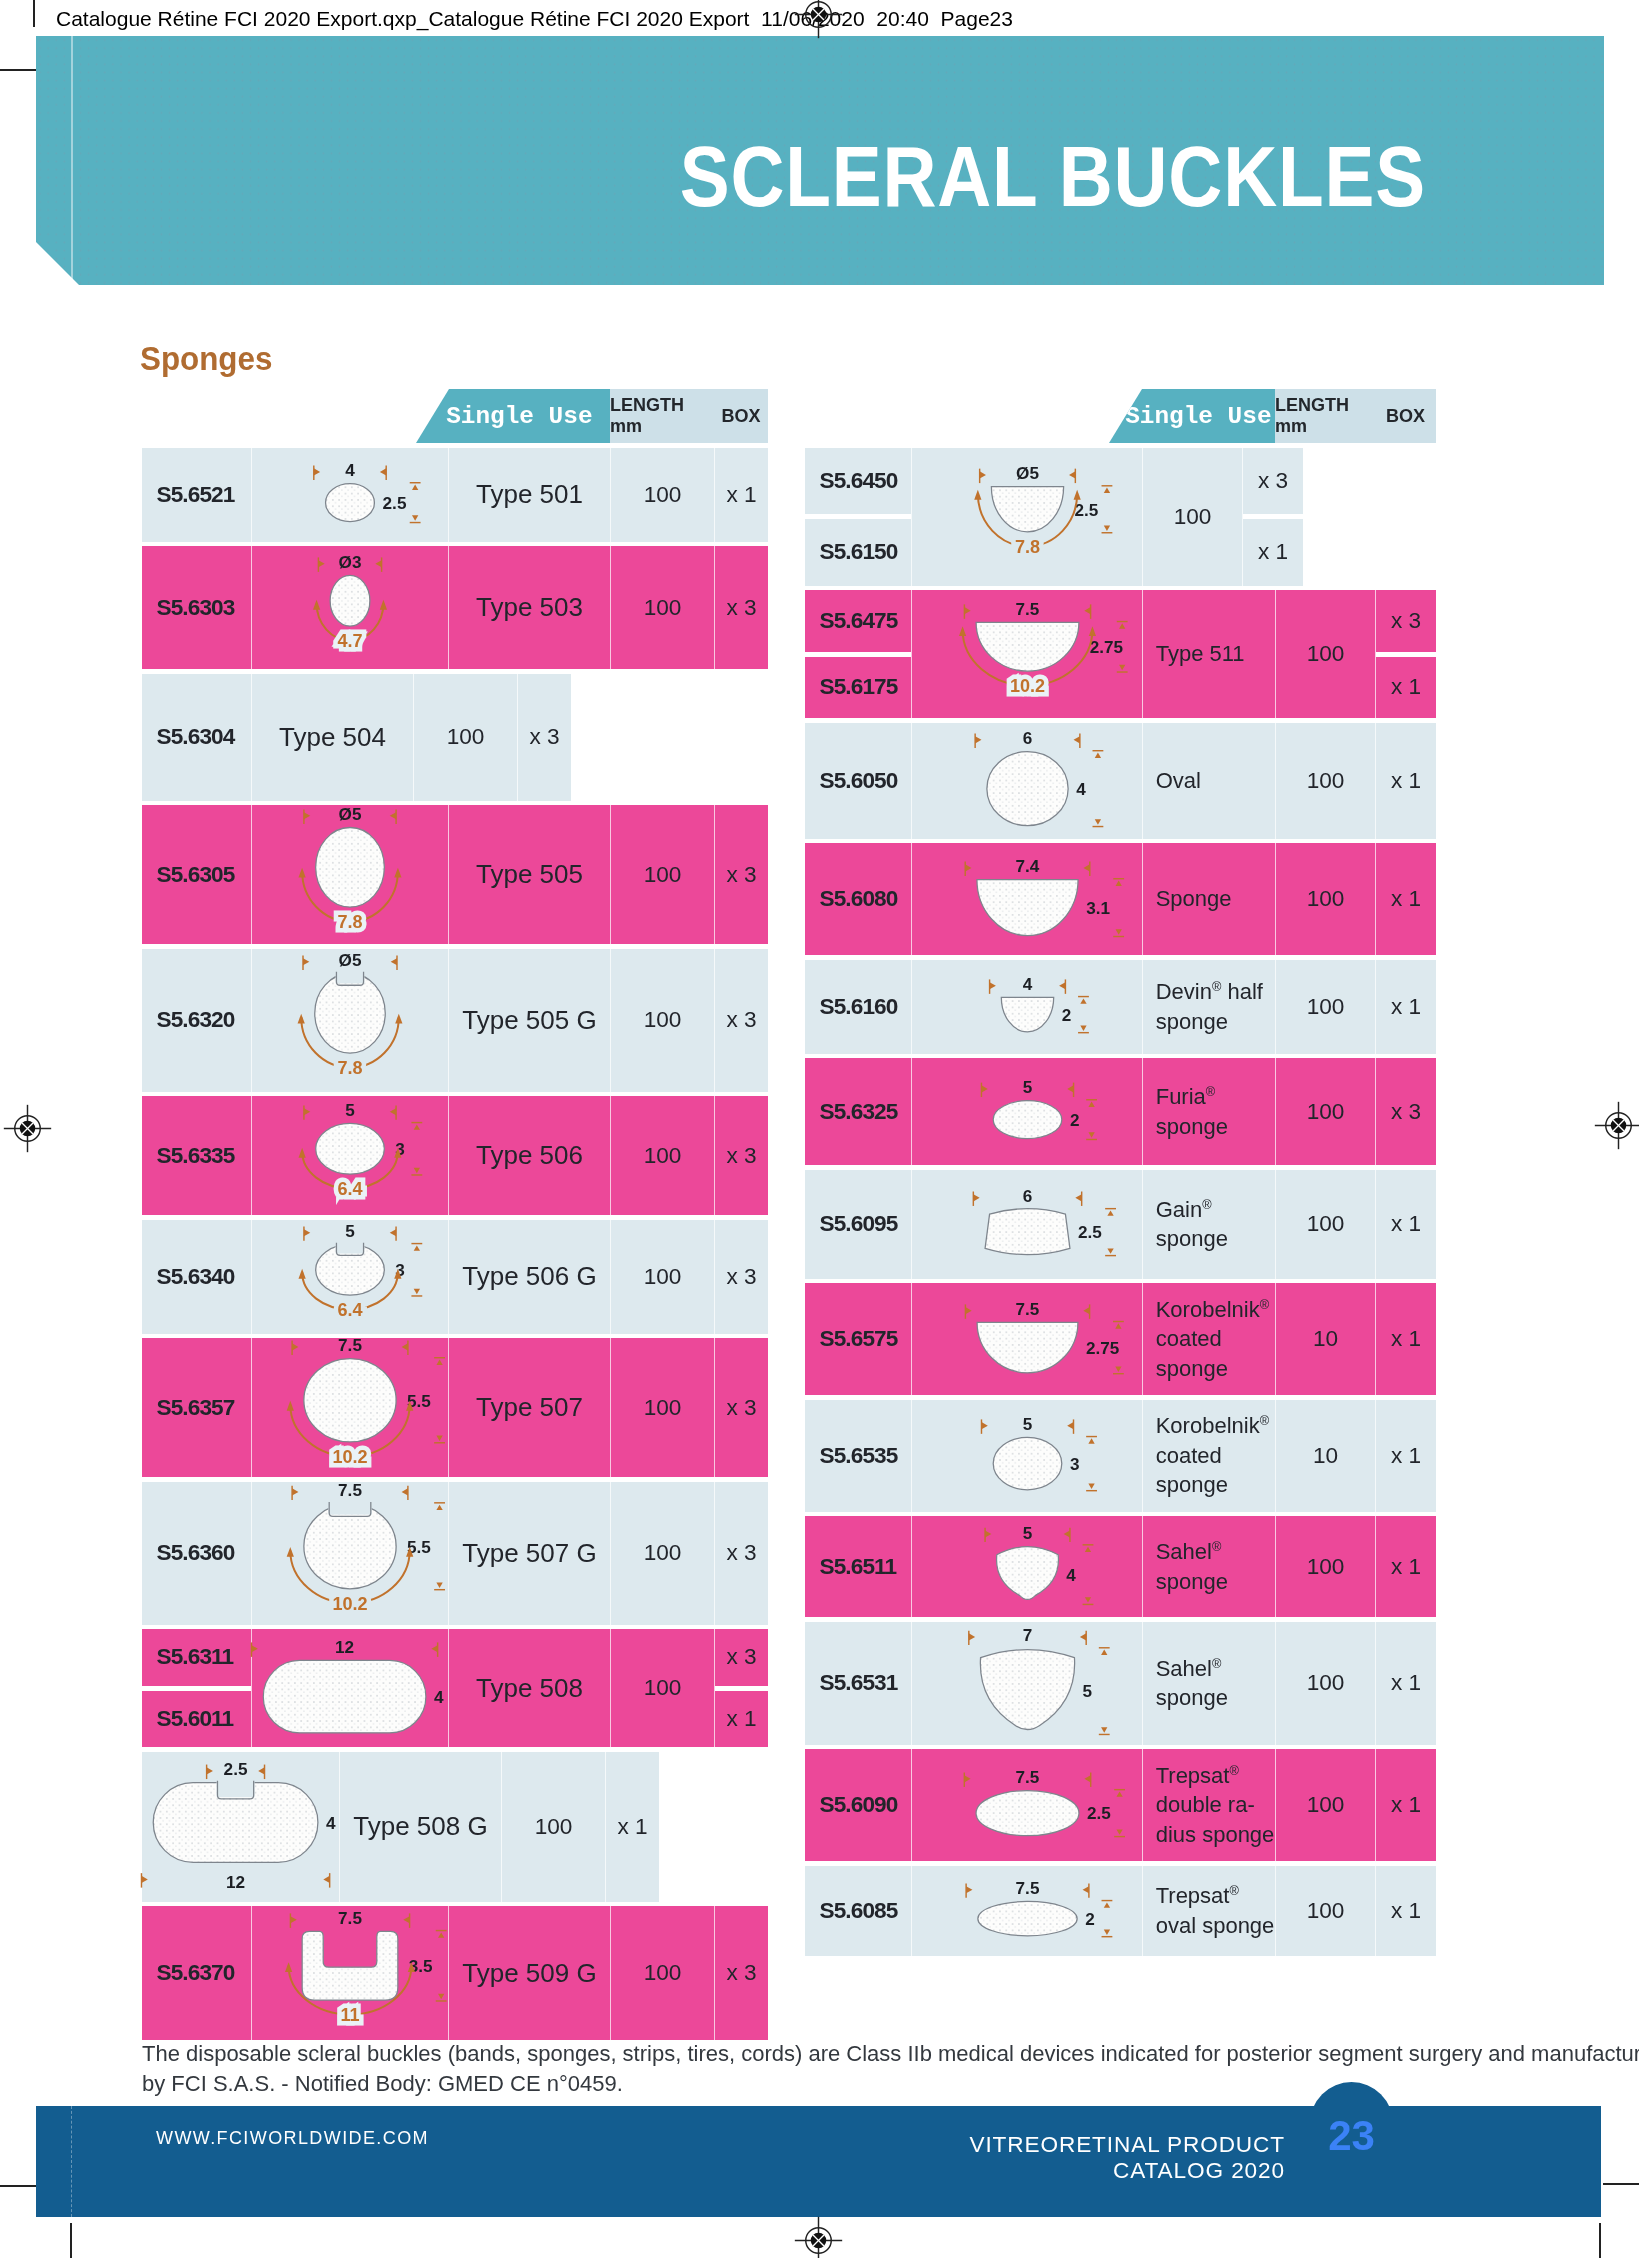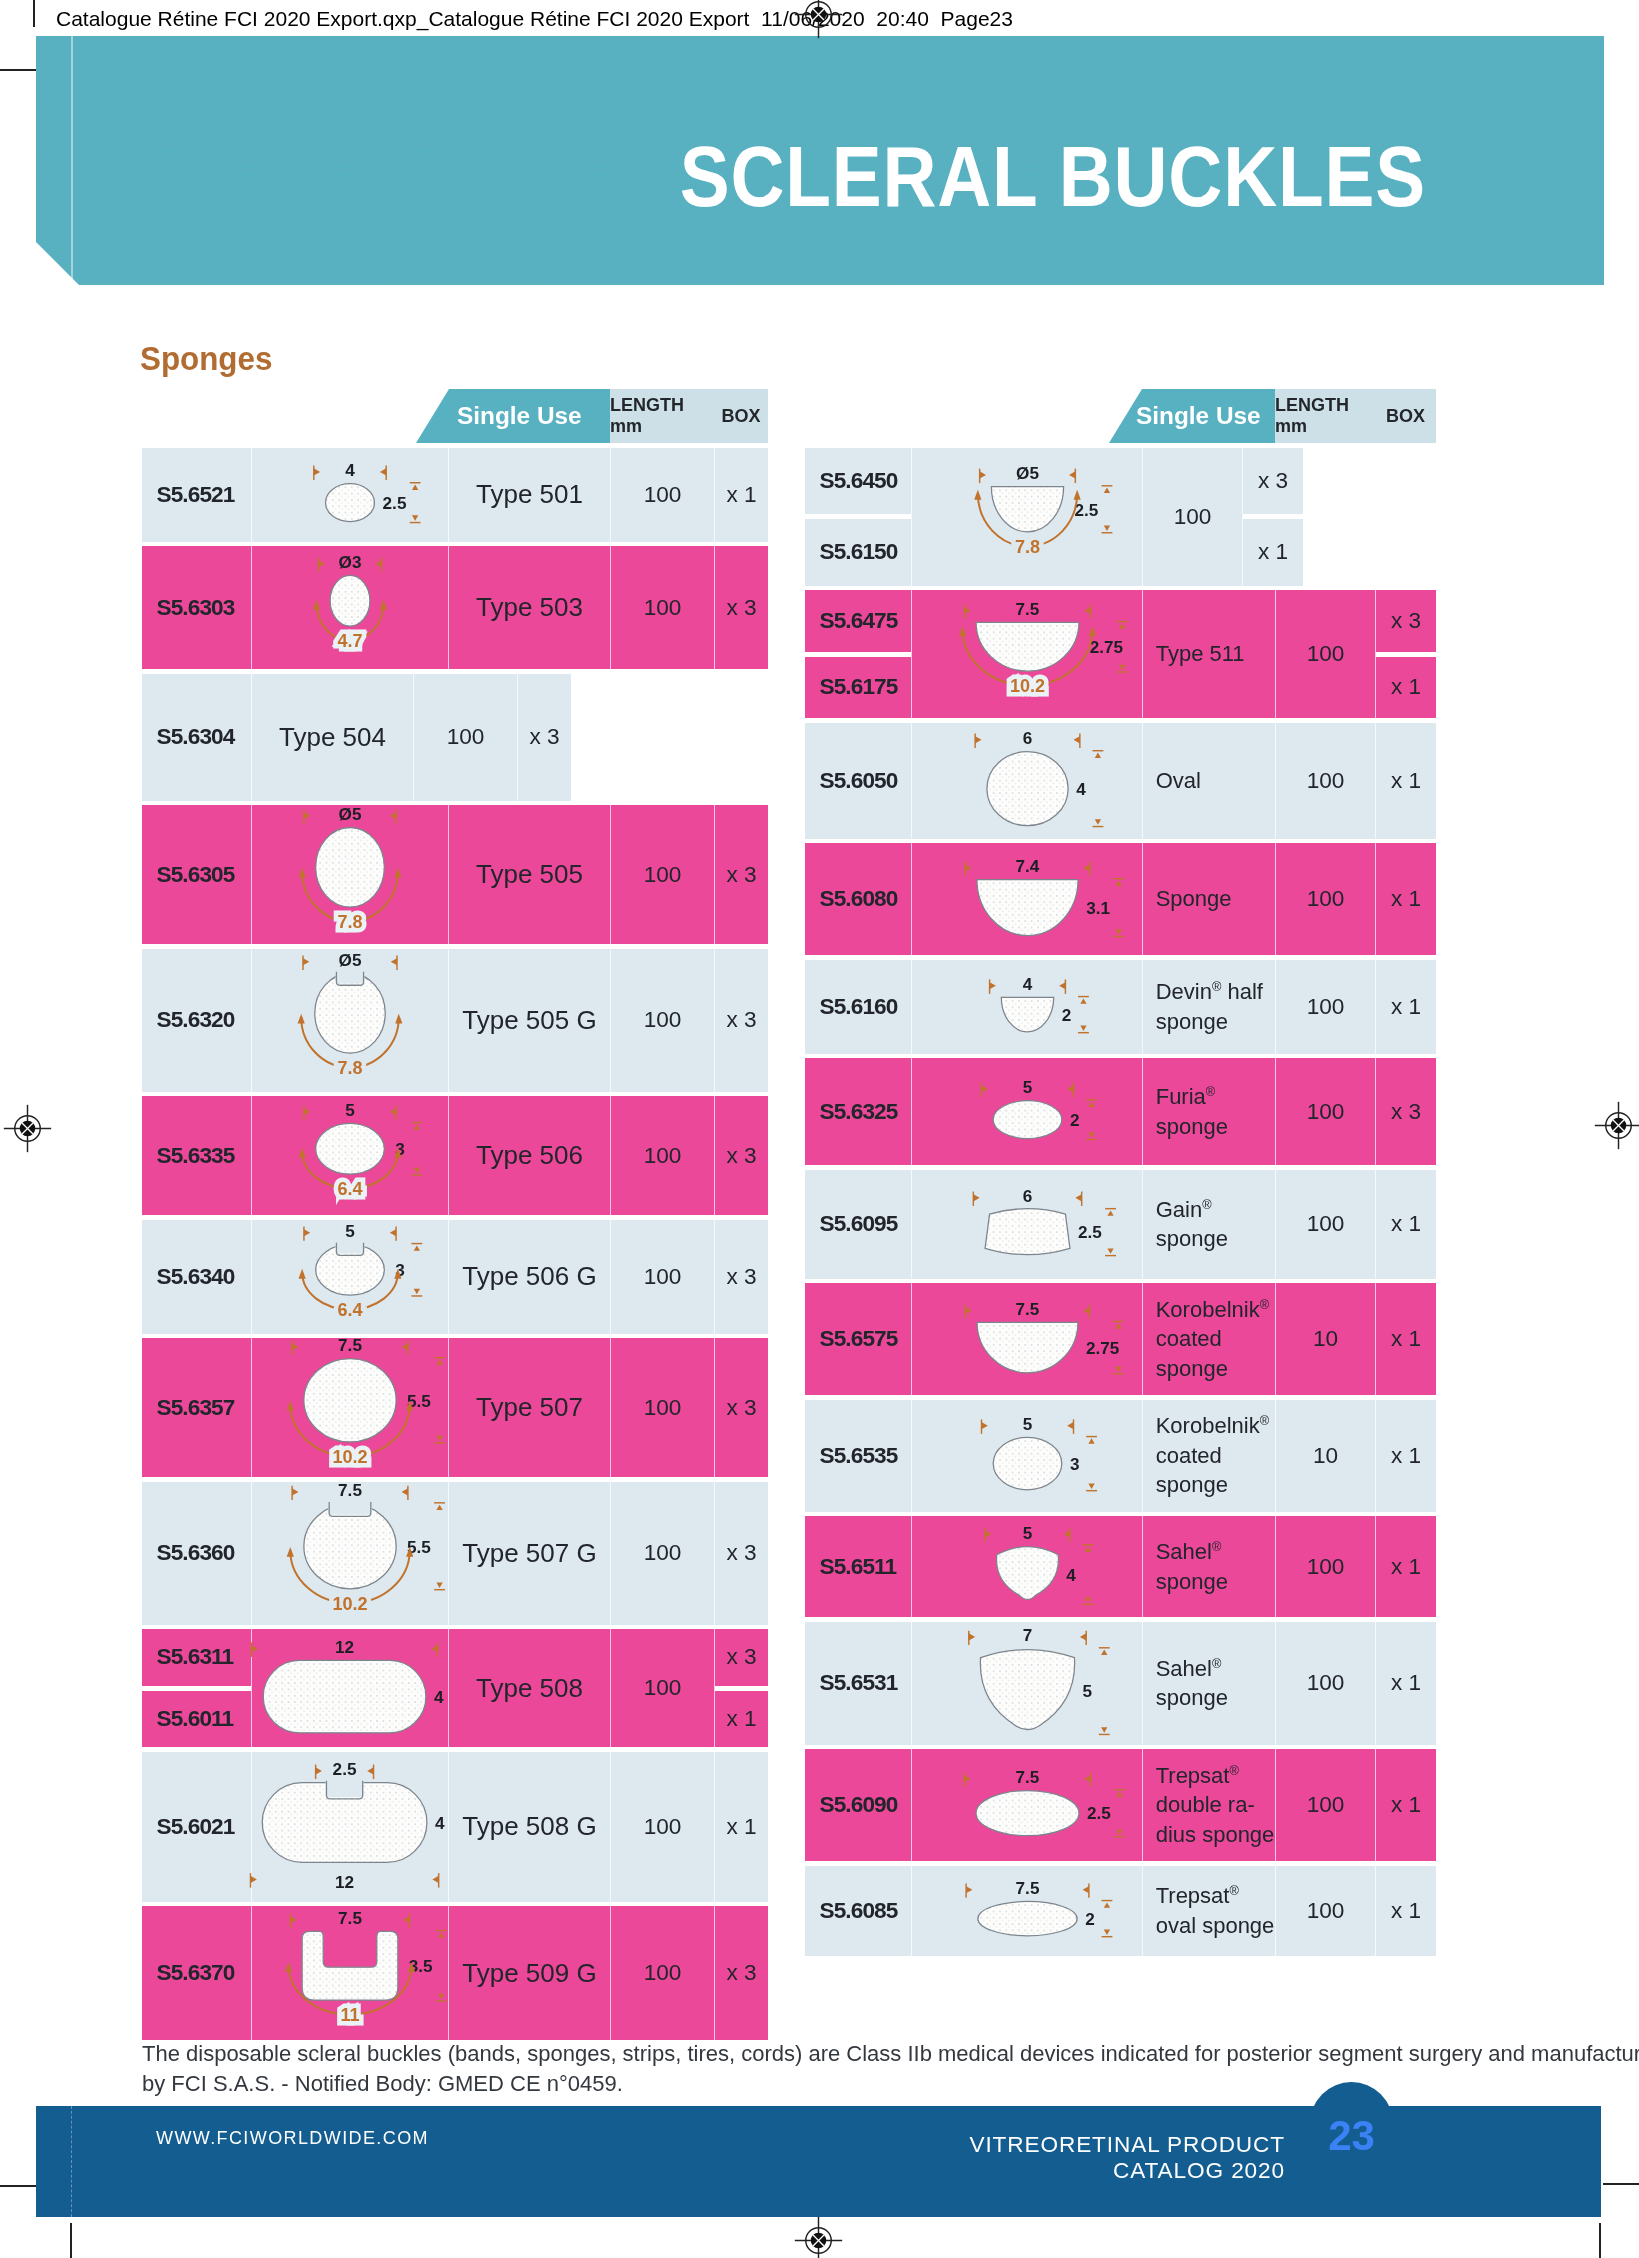--- a/index.html
+++ b/index.html
@@ -16,21 +16,21 @@
                 letter-spacing:0.9px;transform:scaleX(.88);transform-origin:100% 50%;white-space:nowrap;}
   .section-title{position:absolute;left:140px;top:340px;font-size:33px;font-weight:bold;color:#b06c31;
                  transform:scaleX(.95);transform-origin:0 50%;}
   
   .tbl{position:absolute;top:389px;}
   .t-left{left:142px;width:627px;}
   .t-right{left:805px;width:631px;}
   .thead{display:flex;height:54px;margin-bottom:4.5px;}
   .thead .sp{}
   .tab{background:#57b1c1;color:#fff;font-size:24.4px;font-weight:bold;display:flex;align-items:center;
-       justify-content:center;clip-path:polygon(33px 0,100% 0,100% 100%,0 100%);padding-left:12.7px;box-sizing:border-box;}
+       justify-content:center;clip-path:polygon(33px 0,100% 0,100% 100%,0 100%);padding-left:12.7px;box-sizing:border-box;font-family:Liberation Mono, monospace;}
   .hcell{background:#cde0e8;color:#23272c;font-size:18px;font-weight:bold;display:flex;align-items:center;justify-content:center;}
   .t-left .sp{width:274px}.t-left .tab{width:194px}.t-left .h-len{width:104px}.t-left .h-box{width:54px}
   .t-right .sp{width:304px}.t-right .tab{width:166px}.t-right .h-len{width:100px}.t-right .h-box{width:61px}
   .row{display:flex;margin-bottom:4.5px;}
   .cell{display:flex;align-items:center;justify-content:center;box-sizing:border-box;position:relative;}
   .cell + .cell{border-left:1.8px solid rgba(255,255,255,.7);}
   .row.dark .cell{background:#dde9ee;}
   .row.light .cell{background:#ec4899;}
   .t-left  .c-code{width:109px}.t-left  .c-diag{width:197px}.t-left  .c-name{width:162px}.t-left  .c-len{width:104px}.t-left  .c-box{width:54px}
   .t-right .c-code{width:106px}.t-right .c-diag{width:231px}.t-right .c-name{width:133px}.t-right .c-len{width:100px}.t-right .c-box{width:61px}
@@ -427,25 +427,20 @@
           <div class="cell c-box">
             <div class="half">
               <span class="val">x 3</span>
             </div>
             <div class="half">
               <span class="val">x 1</span>
             </div>
           </div>
         </div>
         <div class="row dark" style="height: 150px;">
-          <div class="cell c-code">
-            <div class="half">
-              <span class="code">S5.6021</span>
-            </div>
-          </div>
           <div class="cell c-diag">
             <svg width="190" height="136" viewBox="0 0 210 150" style="overflow: visible;">
               <rect x="8" y="26" width="182" height="88" rx="44" fill="url(#stip)" stroke="#7e858d" stroke-width="1.4"></rect>
               <rect x="78" y="24" width="42" height="18" fill="#dde9ee"></rect>
               <path d="M 79 24 L 79 40 Q 79 44 83 44 L 115 44 Q 119 44 119 40 L 119 24" fill="none" stroke="#7e858d" stroke-width="1.4"></path>
               <text x="99" y="18" text-anchor="middle" fill="#1c1f24" font-size="19" font-weight="bold">2.5</text>
               <line x1="67" y1="6" x2="67" y2="22" stroke="#c1722c" stroke-width="1.6"></line>
               <polygon points="67,9 74,13 67,17" fill="#c1722c"></polygon>
               <line x1="131" y1="6" x2="131" y2="22" stroke="#c1722c" stroke-width="1.6"></line>
               <polygon points="131,9 124,13 131,17" fill="#c1722c"></polygon>

